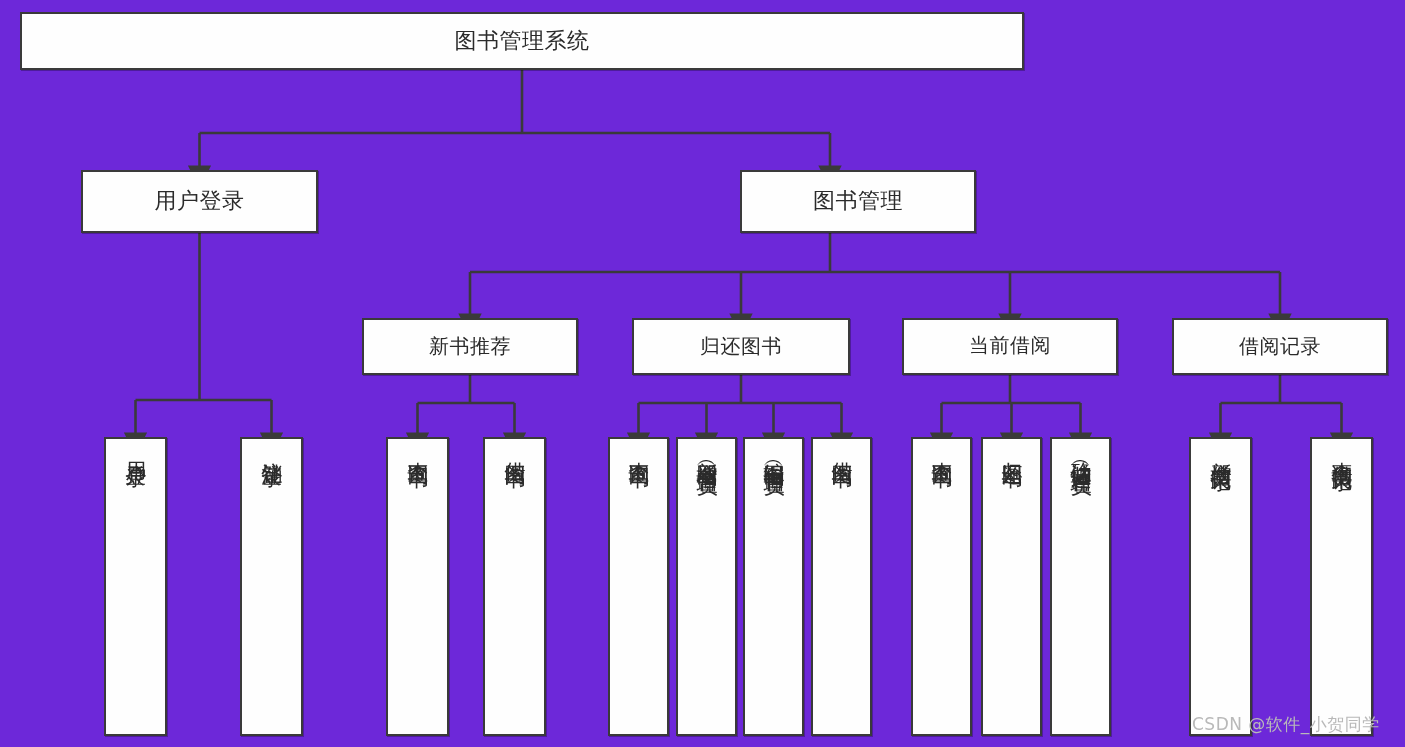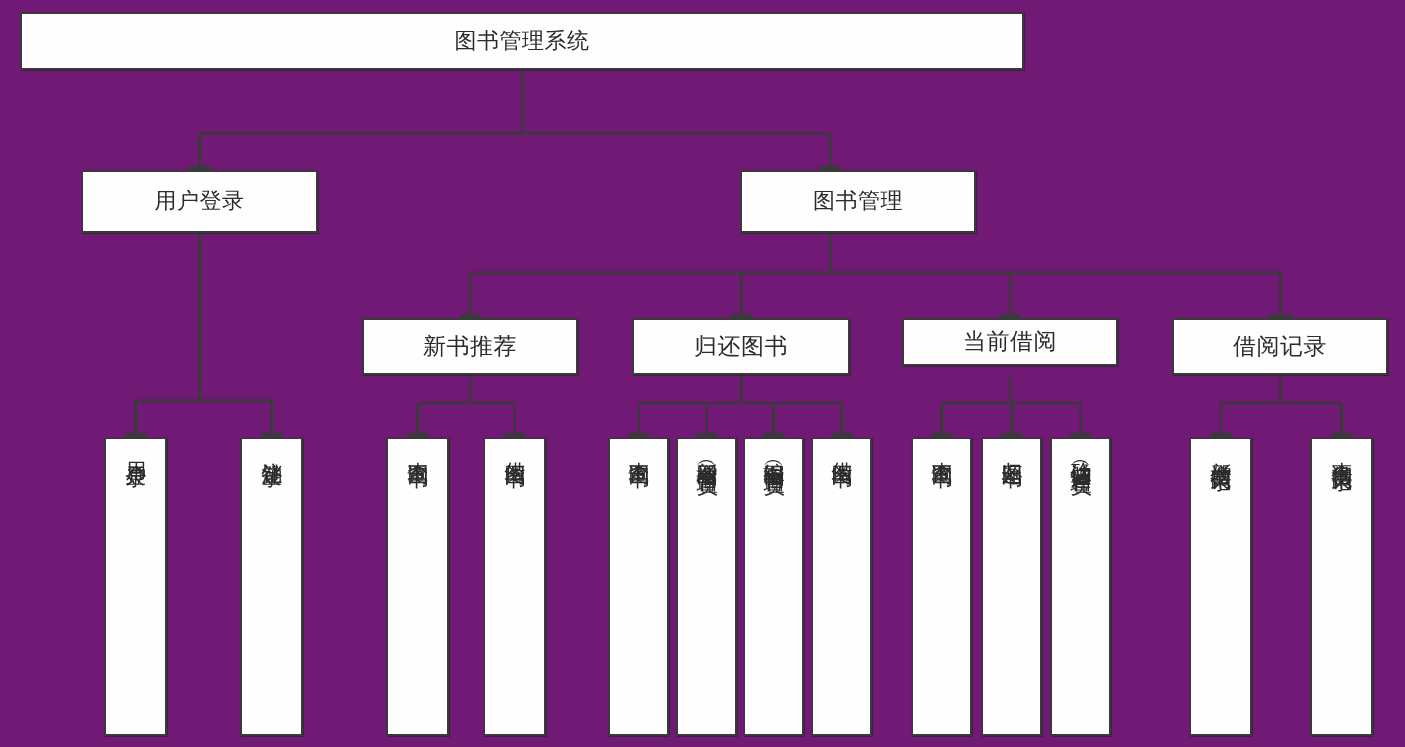--- a/index.html
+++ b/index.html
@@ -10,21 +10,21 @@
   body {
     width: 1405px;
     height: 747px;
     font-family: "DejaVu Sans", "Liberation Sans", sans-serif;
     overflow: hidden;
   }
   #diagram-root {
     position: relative;
     width: 1405px;
     height: 747px;
-    background: #701a75;
+    background: #6d28d9;
   }
   svg.edges {
     position: absolute;
     left: 0;
     top: 0;
     width: 1405px;
     height: 747px;
     pointer-events: none;
   }
   .node {
@@ -51,21 +51,21 @@
   .node.vertical .label {
     writing-mode: vertical-rl;
     text-orientation: upright;
     -webkit-writing-mode: vertical-rl;
     white-space: nowrap;
     letter-spacing: 2px;
     font-size: 21px;
   }
   .node.level-1 .label { font-size: 22px; }
   .node.level-2 .label { font-size: 22px; }
-  .node.level-3 .label { font-size: 23px; }
+  .node.level-3 .label { font-size: 20px; }
   .watermark {
     position: absolute;
     color: #b9b9b9;
     font-size: 17px;
     letter-spacing: 0.5px;
     white-space: nowrap;
     z-index: 5;
   }
 </style>
 </head>
@@ -123,21 +123,21 @@
       </div>
       <div class="node level-2" style="left: 712px; top: 170px; width: 236px; height: 63px; margin-left: 28px;">
         <span class="label">图书管理</span>
       </div>
       <div class="node level-3" style="left: 362px; top: 318px; width: 216px; height: 57px;">
         <span class="label">新书推荐</span>
       </div>
       <div class="node level-3" style="left: 632px; top: 318px; width: 218px; height: 57px;">
         <span class="label">归还图书</span>
       </div>
-      <div class="node level-3" style="left: 902px; top: 318px; width: 216px; height: 48px;">
+      <div class="node level-3" style="left: 902px; top: 318px; width: 216px; height: 57px; font-family: Liberation Mono, monospace;">
         <span class="label">当前借阅</span>
       </div>
       <div class="node level-3" style="left: 1172px; top: 318px; width: 216px; height: 57px;">
         <span class="label">借阅记录</span>
       </div>
       <div class="node level-4 vertical" style="left: 104px; top: 437px; width: 63px; height: 299px;">
         <span class="label">用户登录</span>
       </div>
       <div class="node level-4 vertical" style="left: 240px; top: 437px; width: 63px; height: 299px;">
         <span class="label">注销登录</span>
@@ -169,13 +169,14 @@
       <div class="node level-4 vertical" style="left: 1050px; top: 437px; width: 61px; height: 299px;">
         <span class="label">确认归还（管理员）</span>
       </div>
       <div class="node level-4 vertical" style="left: 1189px; top: 437px; width: 63px; height: 299px;">
         <span class="label">新增借阅记录</span>
       </div>
       <div class="node level-4 vertical" style="left: 1310px; top: 437px; width: 63px; height: 299px;">
         <span class="label">查询借阅记录</span>
       </div>
     </div>
+  <div class="watermark" style="left:1192px; top:713px;">CSDN @软件_小贺同学</div>
 </div>
 
 </body></html>

